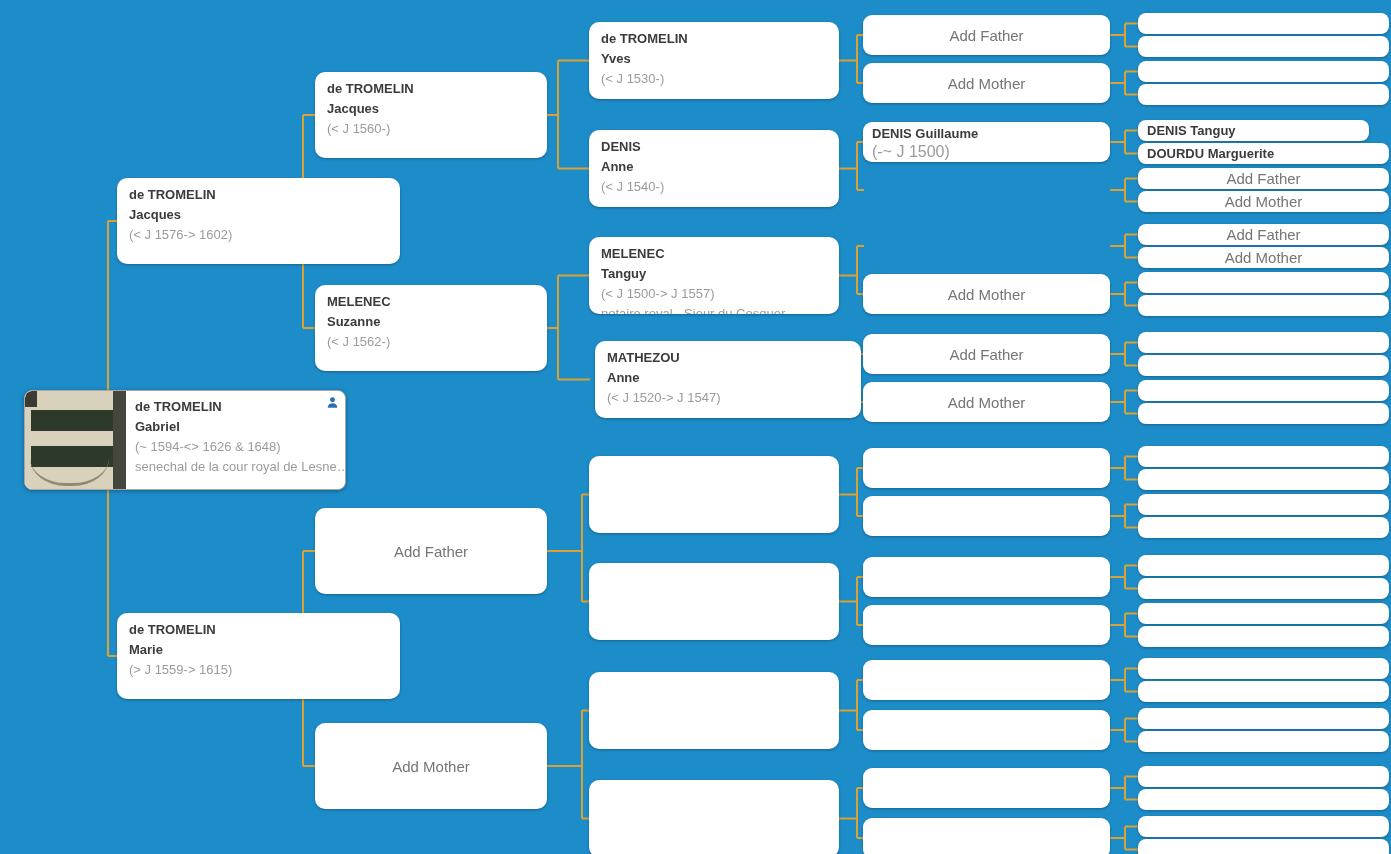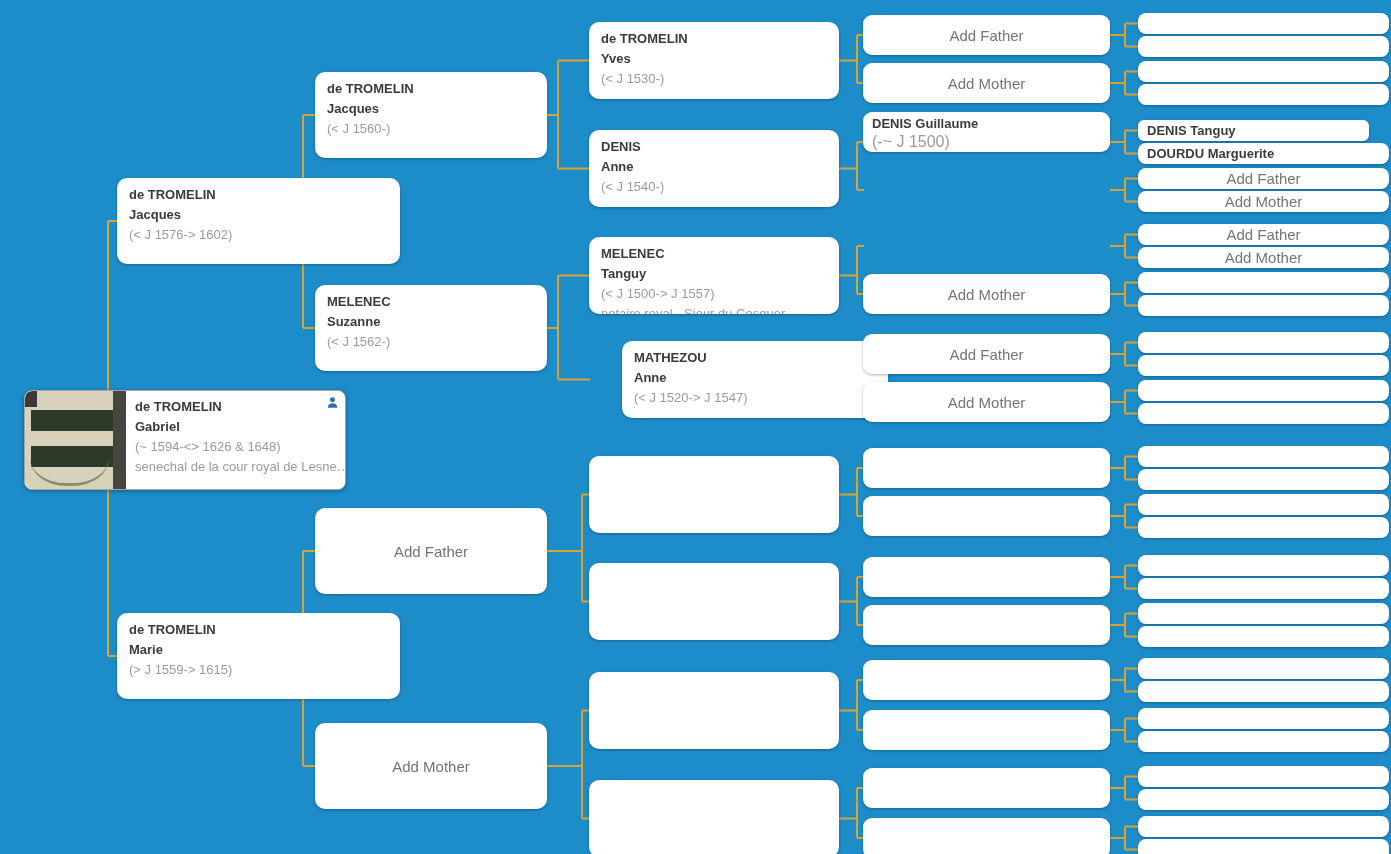--- a/index.html
+++ b/index.html
@@ -107,36 +107,36 @@
       <div class="nm">DENIS</div>
       <div class="nm">Anne</div>
       <div class="mut">(&lt; J 1540-)</div>
     </div>
     <div class="box lg" style="left: 589px; top: 237px; width: 250px; height: 77px;">
       <div class="nm">MELENEC</div>
       <div class="nm">Tanguy</div>
       <div class="mut">(&lt; J 1500-&gt; J 1557)</div>
       <div class="mut">notaire royal - Sieur du Cosquer</div>
     </div>
-    <div class="box lg" style="left: 622px; top: 341px; width: 266px; height: 77px;">
+    <div class="box lg" style="left: 595px; top: 341px; width: 266px; height: 77px;">
       <div class="nm">MATHEZOU</div>
       <div class="nm">Anne</div>
       <div class="mut">(&lt; J 1520-&gt; J 1547)</div>
     </div>
     <div class="box lg" style="left: 589px; top: 456px; width: 250px; height: 77px;"></div>
     <div class="box lg" style="left: 589px; top: 563px; width: 250px; height: 77px;"></div>
     <div class="box lg" style="left: 589px; top: 672px; width: 250px; height: 77px;"></div>
     <div class="box lg" style="left: 589px; top: 780px; width: 250px; height: 77px;"></div>
     <div class="box md placeholder" style="left: 863px; top: 15px; width: 247px; height: 40px;">
       <div class="ph">Add Father</div>
     </div>
     <div class="box md placeholder" style="left: 863px; top: 63px; width: 247px; height: 40px;">
       <div class="ph">Add Mother</div>
     </div>
-    <div class="box md" style="left: 863px; top: 112px; width: 247px; height: 40px;">
+    <div class="box md" style="left: 863px; top: 122px; width: 247px; height: 40px;">
       <div class="nm">DENIS Guillaume</div>
       <div class="mut">(-~ J 1500)</div>
     </div>
     <div class="box md placeholder" style="left: 863px; top: 274px; width: 247px; height: 40px;">
       <div class="ph">Add Mother</div>
     </div>
     <div class="box md placeholder" style="left: 863px; top: 334px; width: 247px; height: 40px;">
       <div class="ph">Add Father</div>
     </div>
     <div class="box md placeholder" style="left: 863px; top: 382px; width: 247px; height: 40px;">
@@ -147,21 +147,21 @@
     <div class="box md" style="left: 863px; top: 557px; width: 247px; height: 40px;"></div>
     <div class="box md" style="left: 863px; top: 605px; width: 247px; height: 40px;"></div>
     <div class="box md" style="left: 863px; top: 660px; width: 247px; height: 40px;"></div>
     <div class="box md" style="left: 863px; top: 710px; width: 247px; height: 40px;"></div>
     <div class="box md" style="left: 863px; top: 768px; width: 247px; height: 40px;"></div>
     <div class="box md" style="left: 863px; top: 818px; width: 247px; height: 40px;"></div>
     <div class="box sm" style="left: 1138px; top: 13px; width: 251px; height: 21px;"></div>
     <div class="box sm" style="left: 1138px; top: 36px; width: 251px; height: 21px;"></div>
     <div class="box sm" style="left: 1138px; top: 61px; width: 251px; height: 21px;"></div>
     <div class="box sm" style="left: 1138px; top: 84px; width: 251px; height: 21px;"></div>
-    <div class="box sm" style="left: 1138px; top: 120px; width: 231px; height: 21px; border-radius: 6px;">
+    <div class="box sm" style="left: 1138px; top: 120px; width: 231px; height: 21px;">
       <div class="nm">DENIS Tanguy</div>
     </div>
     <div class="box sm" style="left: 1138px; top: 143px; width: 251px; height: 21px;">
       <div class="nm">DOURDU Marguerite</div>
     </div>
     <div class="box sm placeholder" style="left: 1138px; top: 168px; width: 251px; height: 21px;">
       <div class="ph">Add Father</div>
     </div>
     <div class="box sm placeholder" style="left: 1138px; top: 191px; width: 251px; height: 21px;">
       <div class="ph">Add Mother</div>

